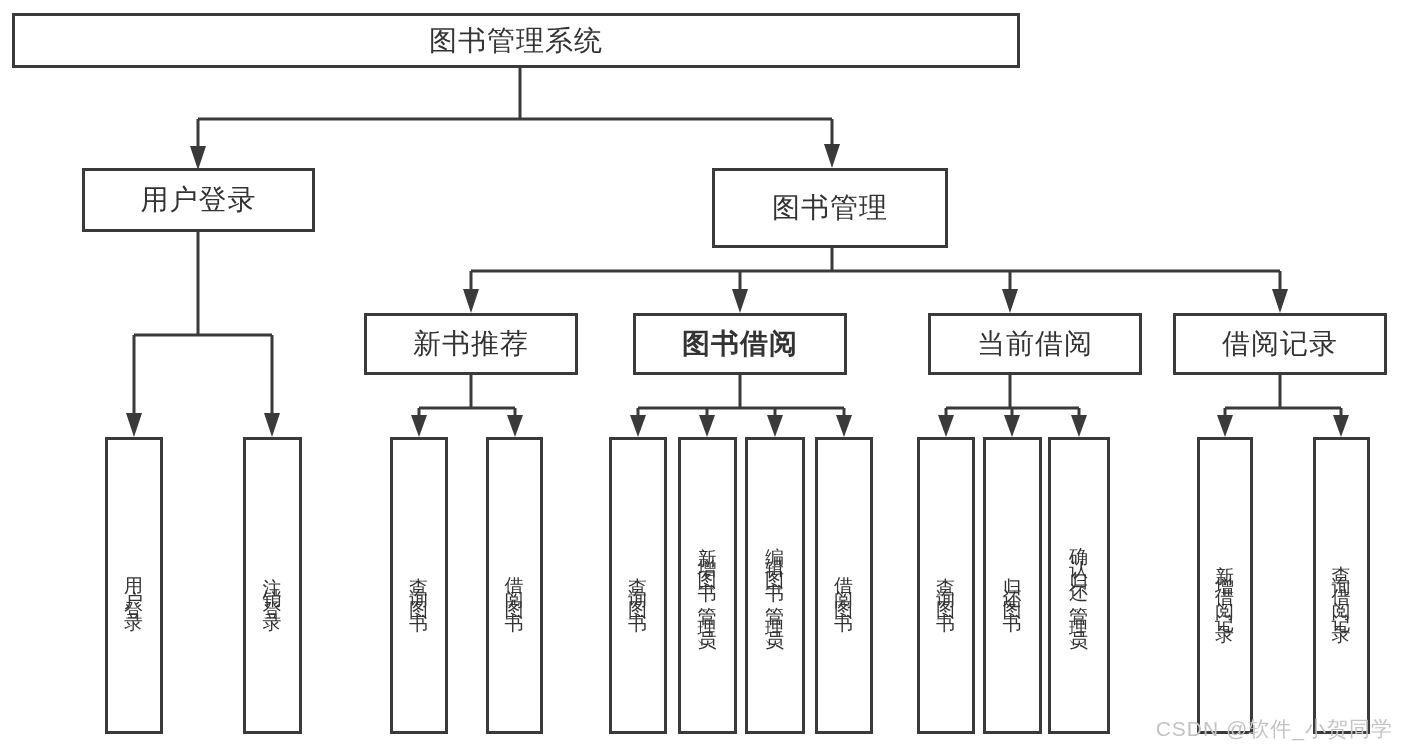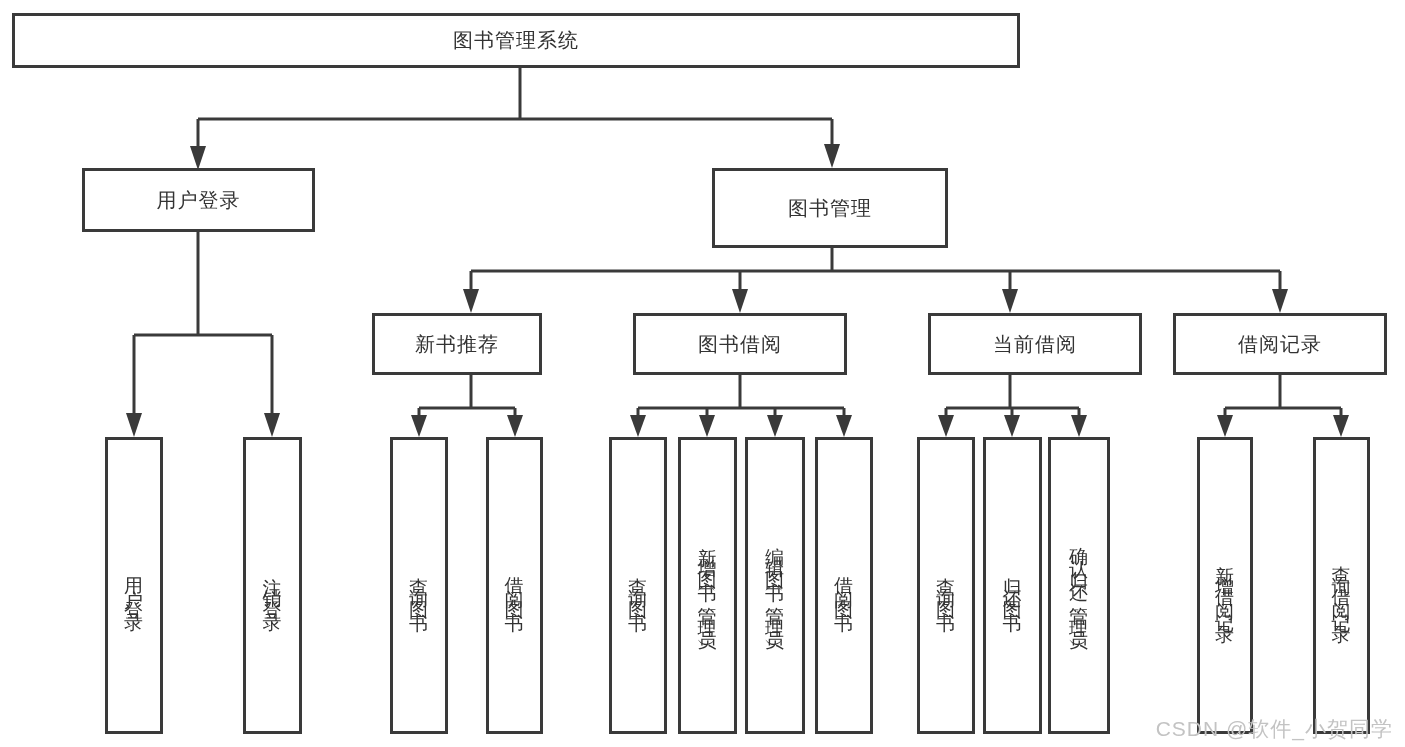--- a/index.html
+++ b/index.html
@@ -22,21 +22,21 @@
   }
   .node {
     position: absolute;
     box-sizing: border-box;
     background: #ffffff;
     border: 3px solid #3a3a3a;
     display: flex;
     align-items: center;
     justify-content: center;
     color: #333333;
-    font-size: 20px;
+    font-size: 28px;
     letter-spacing: 1px;
     white-space: nowrap;
   }
   .leaf {
     font-size: 19px;
     letter-spacing: 0;
   }
   .leaf .vtext {
     writing-mode: vertical-rl;
     text-orientation: mixed;
@@ -140,24 +140,24 @@
     <span>图书管理系统</span>
   </div>
 
   <div class="node" style="left:82px; top:168px; width:233px; height:64px;">
     <span>用户登录</span>
   </div>
   <div class="node" style="left:712px; top:168px; width:236px; height:80px;">
     <span>图书管理</span>
   </div>
 
-  <div class="node" style="left:372px; top:313px; width:170px; height:62px;text-align:center;">
+  <div class="node" style="left:364px; top:313px; width:214px; height:62px;text-align:center;">
     <span>新书推荐</span>
   </div>
-  <div class="node" style="left:633px; top:313px; width:214px; height:62px;">
+  <div class="node" style="left:633px; top:313px; width:214px; height:62px;font-weight:bold;">
     <span>图书借阅</span>
   </div>
   <div class="node" style="left:903px; top:313px; width:214px; height:62px;margin-left:25px;">
     <span>当前借阅</span>
   </div>
   <div class="node" style="left:1173px; top:313px; width:214px; height:62px;">
     <span>借阅记录</span>
   </div>
 
   <div class="node leaf" style="left:105px; top:437px; width:58px; height:297px;">

